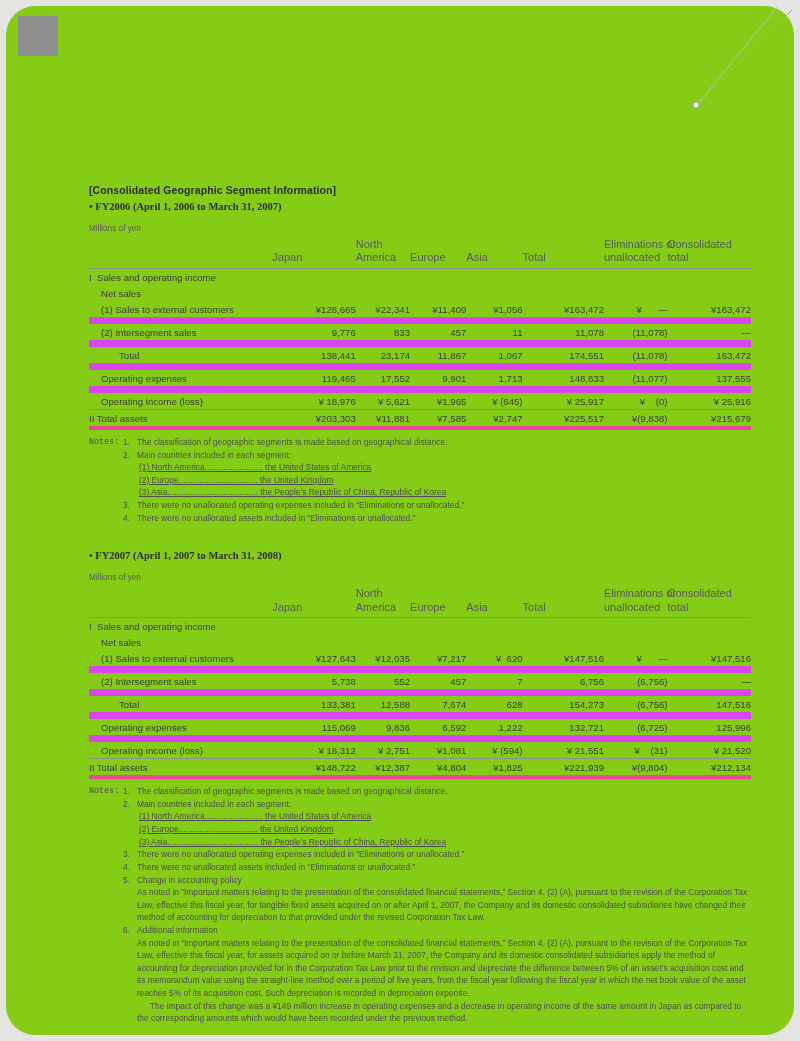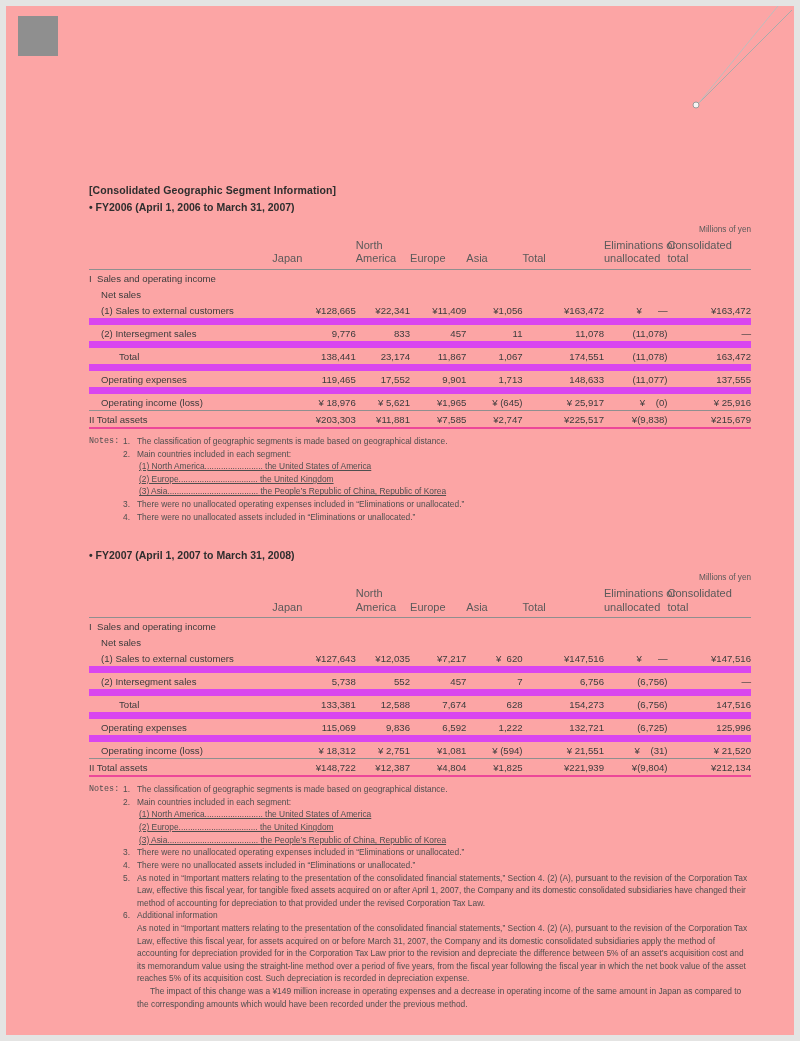--- a/index.html
+++ b/index.html
@@ -3,39 +3,39 @@
 <meta charset="utf-8">
 <style>
   * { box-sizing: border-box; }
   html,body { margin:0; padding:0; }
   body {
     width:800px; height:1041px; position:relative; overflow:hidden;
     background:#e4e4e3;
     font-family:"Liberation Sans","DejaVu Sans",sans-serif;
     color:#3f3f3f;
   }
-  .page { position:absolute; inset:6px; background:#fca5a5; }
+  .page { position:absolute; inset:6px; background:#84cc16;border-radius:29px; }
   .corner-square { position:absolute; left:12px; top:10px; width:40px; height:40px; background:#8f8f8f; }
   .corner-deco { position:absolute; top:0; right:0; }
   .content { position:absolute; left:83px; right:43px; top:178px; }
   .doc-title { font-size:10.5px; font-weight:bold; color:#2e2e2e; letter-spacing:.1px; }
-  .section-heading { font-size:10.5px; font-weight:bold; color:#2e2e2e; margin-top:5px; }
-  .unit-label { font-size:8.2px; color:#5a5a5a; text-align:right; margin:12px 0 2px; }
+  .section-heading { font-size:10.5px; font-weight:bold; color:#2e2e2e; margin-top:5px;font-family:Liberation Serif, serif; }
+  .unit-label { font-size:8.2px; color:#5a5a5a; margin:12px 0 2px; }
   table.seg-table { width:100%; border-collapse:collapse; table-layout:fixed; }
   .seg-table th, .seg-table td { padding:2.5px 0 2.5px 0; font-weight:normal; }
   .seg-table thead th { font-size:11px; color:#5a5a5a; vertical-align:bottom; text-align:left; line-height:1.25; padding-bottom:3px; }
   .seg-table thead tr { border-bottom:1px solid #8f8f8f; }
   .seg-table td { font-size:9.6px; color:#3c3c3c; }
   .lbl { text-align:left; white-space:pre; }
   .num { text-align:right; white-space:pre; }
   .ind1 { padding-left:12px !important; }
   .ind2 { padding-left:30px !important; }
   tr.rule { border-bottom:7px solid #d946ef; }
   tr.rule-dark { border-bottom:1px solid #8f8f8f; }
-  tr.rule-end { border-bottom:2px solid #ec4899;margin-left:33px; }
+  tr.rule-end { border-bottom:4px solid #ec4899;margin-left:33px; }
   .notes { display:flex; font-size:8.4px; color:#4f4f4f; line-height:1.5; margin-top:6px; }
   .notes-label { width:34px; flex:none;font-family:Liberation Mono, monospace; }
   .notes-body { flex:1; }
   .note-item { display:flex; }
   .note-num { width:14px; flex:none; }
   .note-text { flex:1; }
   .note-sub { padding-left:2px;text-decoration:underline; }
   .note-par { margin:0; }
   .note-par.indent { text-indent:13px; }
   .page-number { position:absolute; bottom:30px; left:0; width:100%; text-align:center; font-size:9.5px; color:#444; }
@@ -294,20 +294,21 @@
             <span class="note-num">3.</span>
             <div class="note-text">There were no unallocated operating expenses included in “Eliminations or unallocated.”</div>
           </div>
           <div class="note-item">
             <span class="note-num">4.</span>
             <div class="note-text">There were no unallocated assets included in “Eliminations or unallocated.”</div>
           </div>
           <div class="note-item">
             <span class="note-num">5.</span>
             <div class="note-text">
+              <div>Change in accounting policy</div>
               <p class="note-par">As noted in “Important matters relating to the presentation of the consolidated financial statements,” Section 4. (2) (A), pursuant to the revision of the Corporation Tax Law, effective this fiscal year, for tangible fixed assets acquired on or after April 1, 2007, the Company and its domestic consolidated subsidiaries have changed their method of accounting for depreciation to that provided under the revised Corporation Tax Law.</p>
             </div>
           </div>
           <div class="note-item">
             <span class="note-num">6.</span>
             <div class="note-text">
               <div>Additional information</div>
               <p class="note-par">As noted in “Important matters relating to the presentation of the consolidated financial statements,” Section 4. (2) (A), pursuant to the revision of the Corporation Tax Law, effective this fiscal year, for assets acquired on or before March 31, 2007, the Company and its domestic consolidated subsidiaries apply the method of accounting for depreciation provided for in the Corporation Tax Law prior to the revision and depreciate the difference between 5% of an asset’s acquisition cost and its memorandum value using the straight-line method over a period of five years, from the fiscal year following the fiscal year in which the net book value of the asset reaches 5% of its acquisition cost. Such depreciation is recorded in depreciation expense.</p>
               <p class="note-par indent">The impact of this change was a ¥149 million increase in operating expenses and a decrease in operating income of the same amount in Japan as compared to the corresponding amounts which would have been recorded under the previous method.</p>
             </div>

